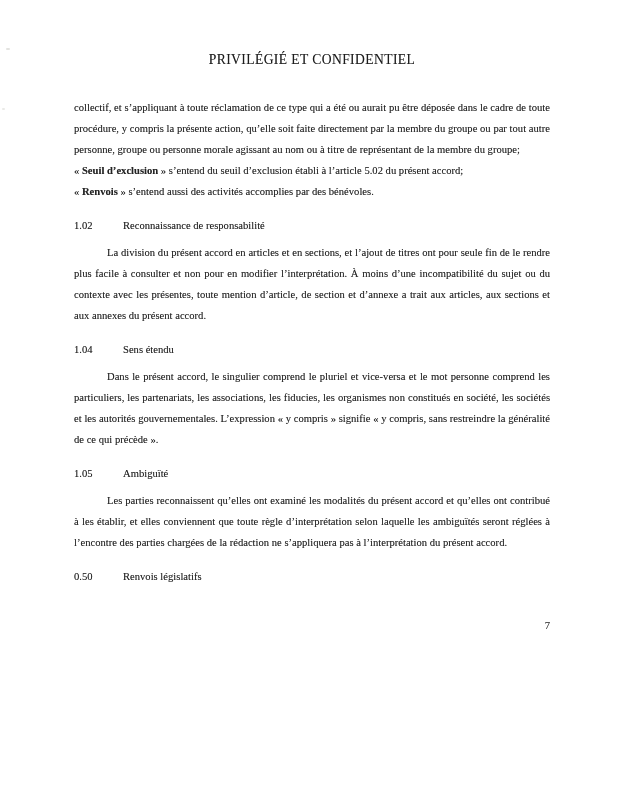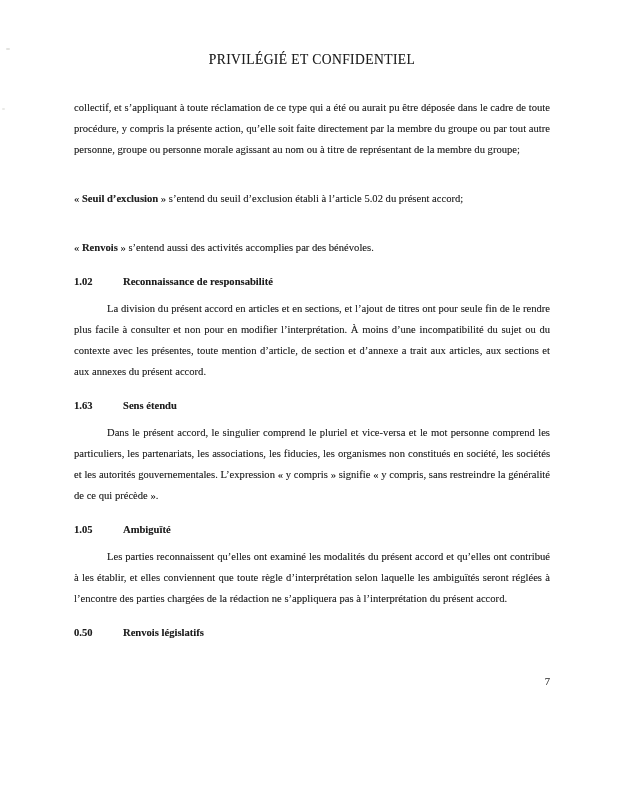--- a/index.html
+++ b/index.html
@@ -25,25 +25,25 @@
     letter-spacing: 0.4px;
     line-height: 22px;
     color: #1d1d1d;
     margin: 13px 0 26px 0;
     font-weight: normal;
   }
   .para {
     margin: 0;
     text-align: justify;
   }
-  .def { margin-top: 28px; }
+  .def { margin-top: 0; }
   .term { font-weight: bold; }
   .sec-head {
     font-size: 10.6px;
-    font-weight: bold;
+    font-weight: normal;
     line-height: 21px;
     margin: 13px 0 6px 0;
     color: #1e1e1e;
   }
   .sec-num { display: inline-block; width: 49px; }
   .indent { text-indent: 33px; }
   .page-number {
     text-align: right;
     margin-top: 28px;
     color: #3a3a3a;
@@ -71,21 +71,21 @@
 
   <section>
     <h2 class="sec-head"><span class="sec-num">1.02</span><span class="sec-title">Reconnaissance de responsabilité</span></h2>
   </section>
 
   <section>
     <p class="para indent">La division du présent accord en articles et en sections, et l’ajout de titres ont pour seule fin de le rendre plus facile à consulter et non pour en modifier l’interprétation. À moins d’une incompatibilité du sujet ou du contexte avec les présentes, toute mention d’article, de section et d’annexe a trait aux articles, aux sections et aux annexes du présent accord.</p>
   </section>
 
   <section>
-    <h2 class="sec-head"><span class="sec-num">1.63</span><span class="sec-title">Sens étendu</span></h2>
+    <h2 class="sec-head"><span class="sec-num">1.04</span><span class="sec-title">Sens étendu</span></h2>
     <p class="para indent">Dans le présent accord, le singulier comprend le pluriel et vice-versa et le mot personne comprend les particuliers, les partenariats, les associations, les fiducies, les organismes non constitués en société, les sociétés et les autorités gouvernementales. L’expression « y compris » signifie « y compris, sans restreindre la généralité de ce qui précède ».</p>
   </section>
 
   <section>
     <h2 class="sec-head"><span class="sec-num">1.05</span><span class="sec-title">Ambiguïté</span></h2>
     <p class="para indent">Les parties reconnaissent qu’elles ont examiné les modalités du présent accord et qu’elles ont contribué à les établir, et elles conviennent que toute règle d’interprétation selon laquelle les ambiguïtés seront réglées à l’encontre des parties chargées de la rédaction ne s’appliquera pas à l’interprétation du présent accord.</p>
   </section>
 
   <section>
     <h2 class="sec-head"><span class="sec-num">0.50</span><span class="sec-title">Renvois législatifs</span></h2>

